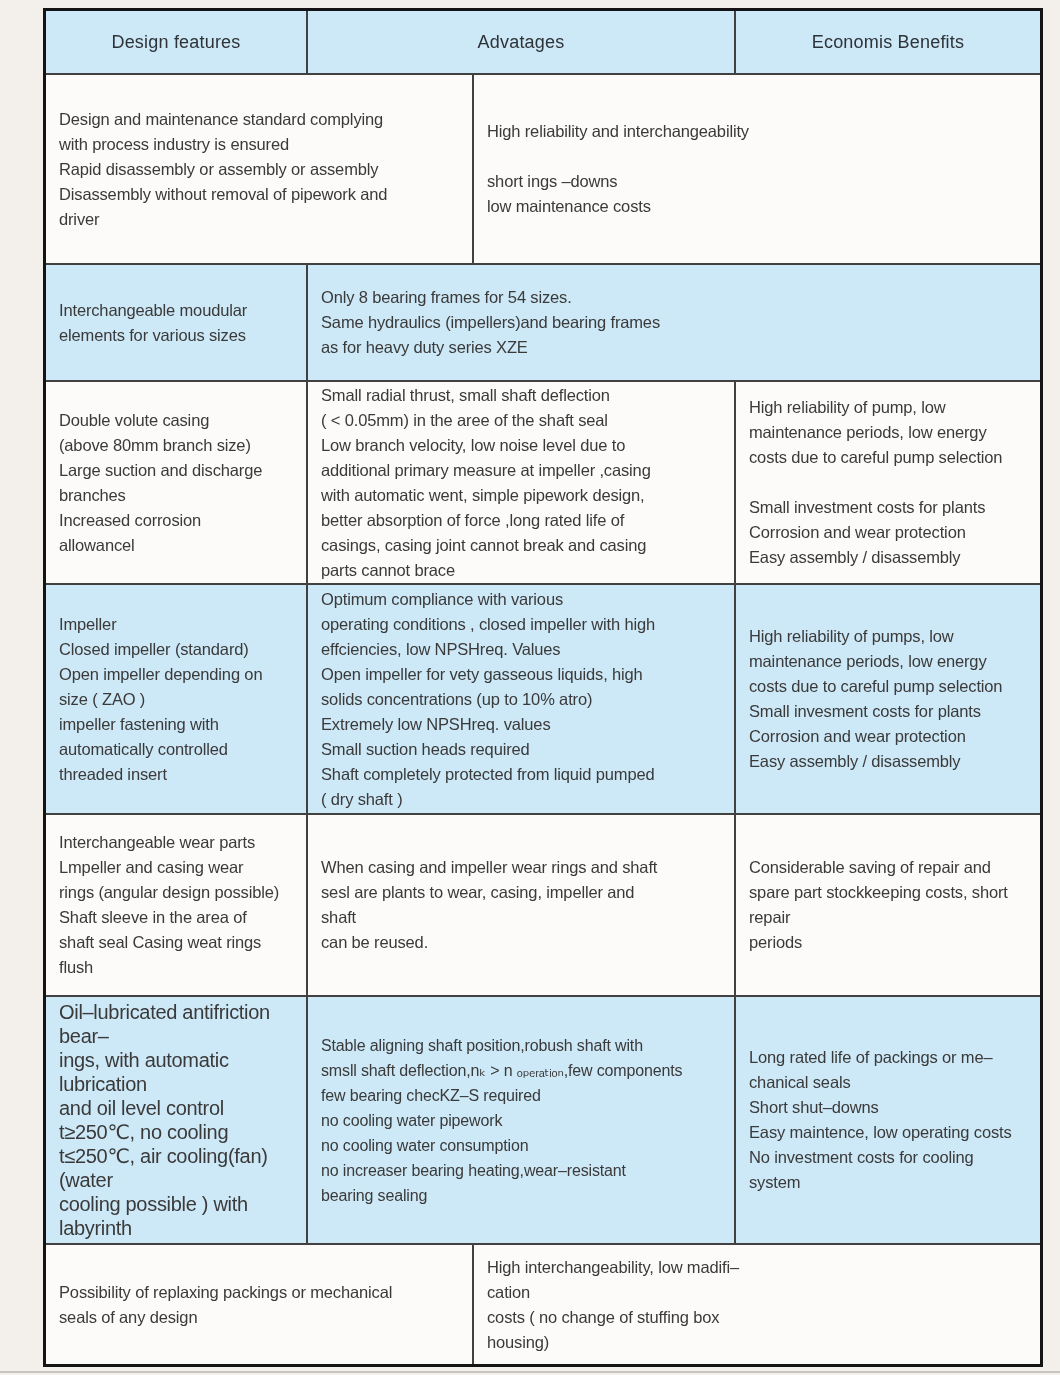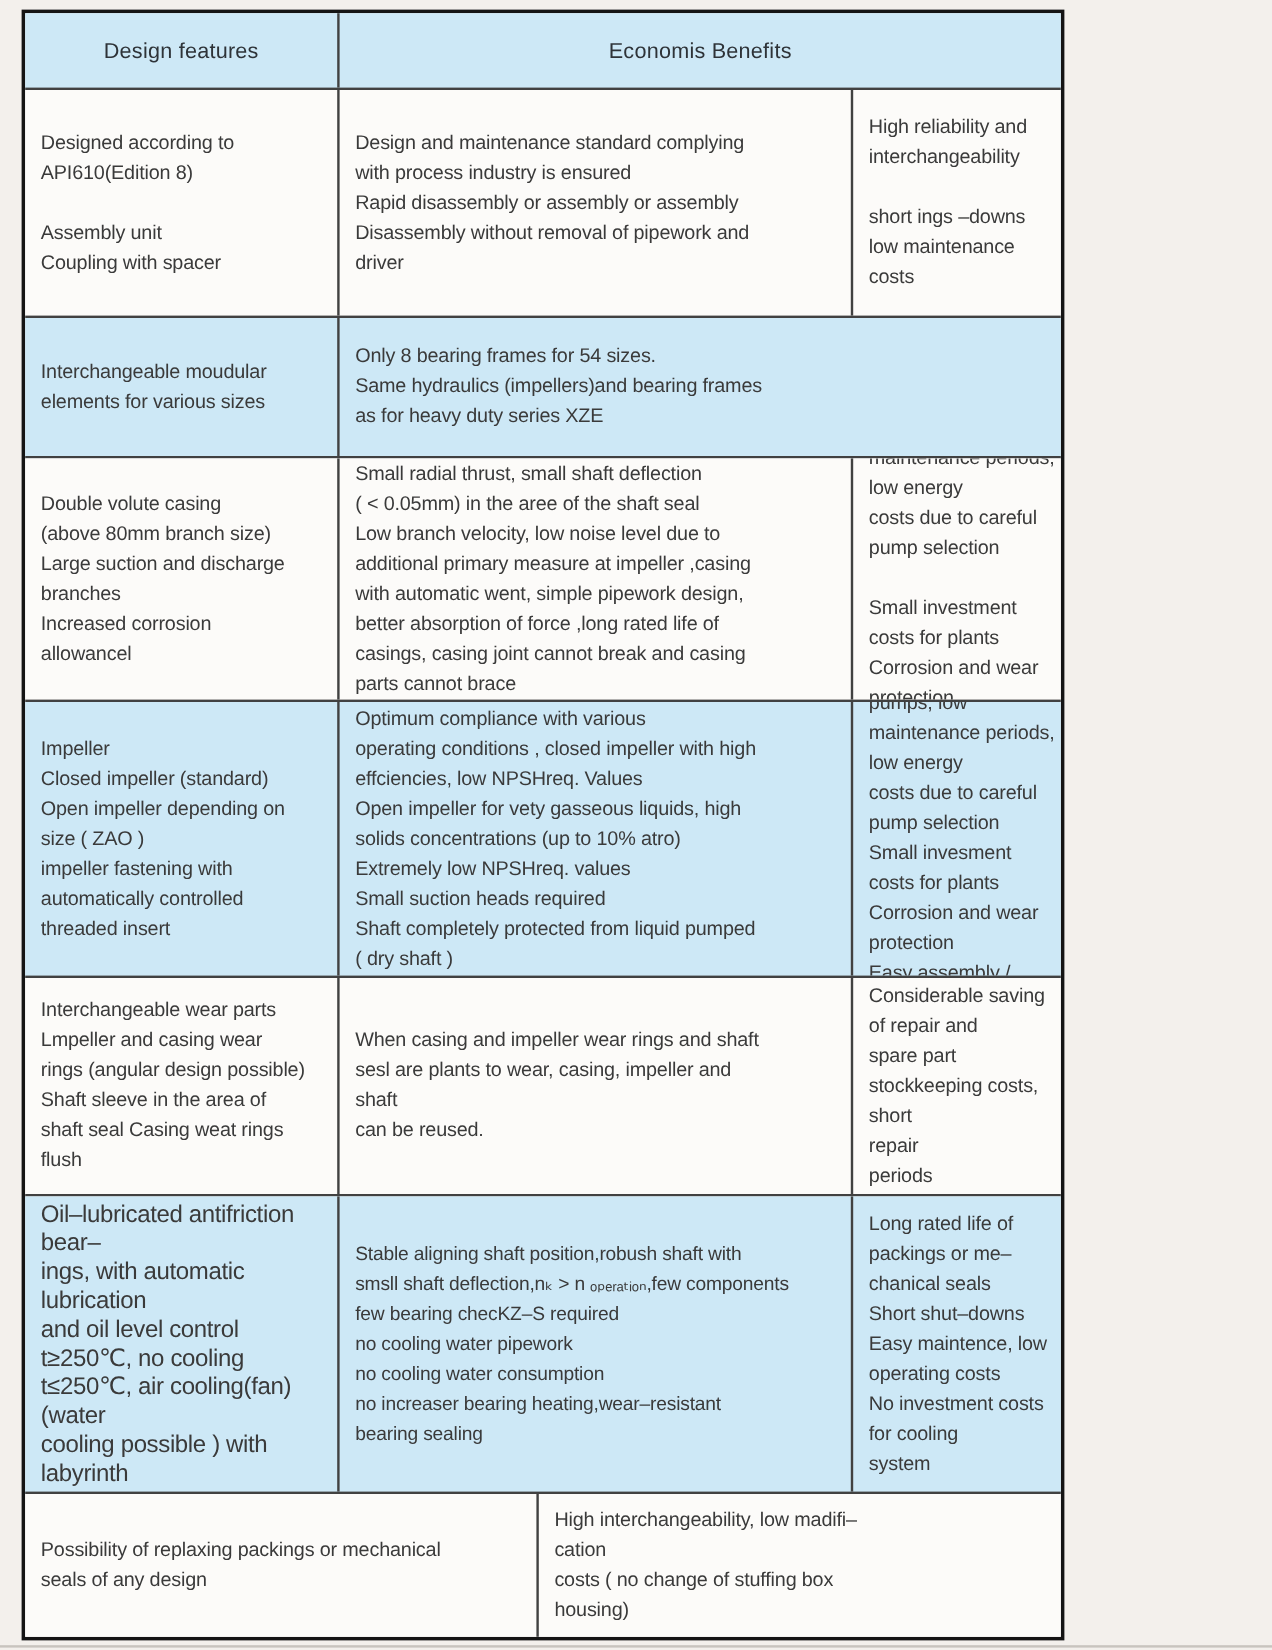--- a/index.html
+++ b/index.html
@@ -5,22 +5,22 @@
   html,body{margin:0;padding:0;}
   body{
     width:1060px;height:1375px;
     background:#f3f0ec;
     font-family:"Liberation Sans","DejaVu Sans",sans-serif;
     color:#3a3a3a;
     position:relative;
     overflow:hidden;
   }
   .table{
-    position:absolute;left:18px;top:8px;
-    width:869px;
+    position:absolute;left:43px;top:8px;
+    width:1000px;
     border:3px solid #141414;
     box-sizing:border-box;
     background:#fcfbf9;
   }
   .row{display:flex;width:100%;box-sizing:border-box;}
   .row{border-bottom:2px solid #414141;}
   .row:last-child{border-bottom:none;}
   .cell{
     box-sizing:border-box;
     display:flex;align-items:center;
@@ -57,29 +57,25 @@
     background:#c8c4be;
   }
 </style>
 </head>
 <body>
 
 <div class="table">
 
   <div class="row header blue r0">
     <div class="cell c1">Design features</div>
+    <div class="cell c2">Advatages</div>
     <div class="cell c3">Economis Benefits</div>
   </div>
 
   <div class="row white r1">
-    <div class="cell c1">Designed according to
-API610(Edition 8)
-
-Assembly unit
-Coupling  with spacer</div>
     <div class="cell c2">Design and maintenance standard complying
 with process industry is ensured
 Rapid disassembly or assembly or assembly
 Disassembly without removal of pipework and
 driver</div>
     <div class="cell c3">High reliability and interchangeability
 
 short ings –downs
 low maintenance costs</div>
   </div>

